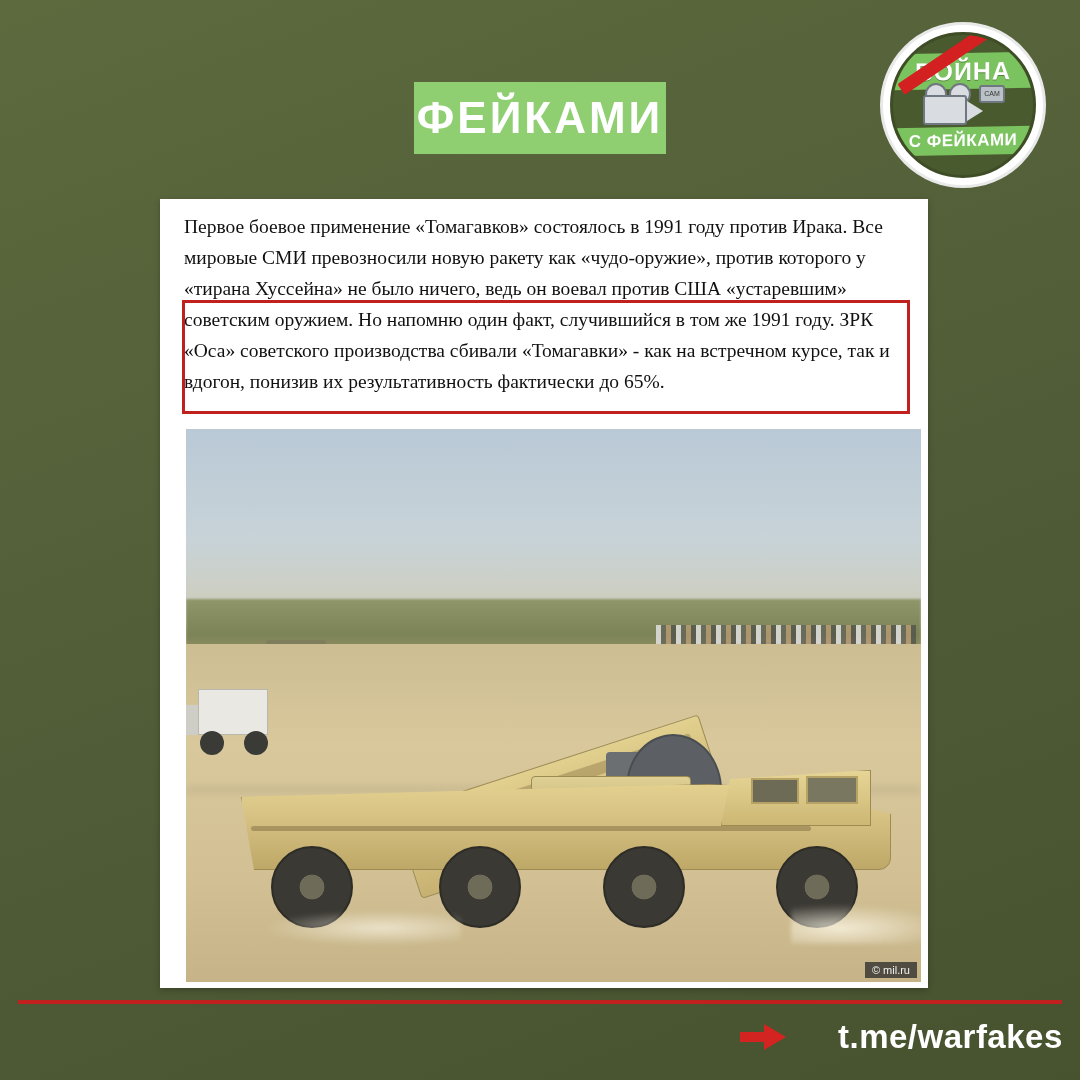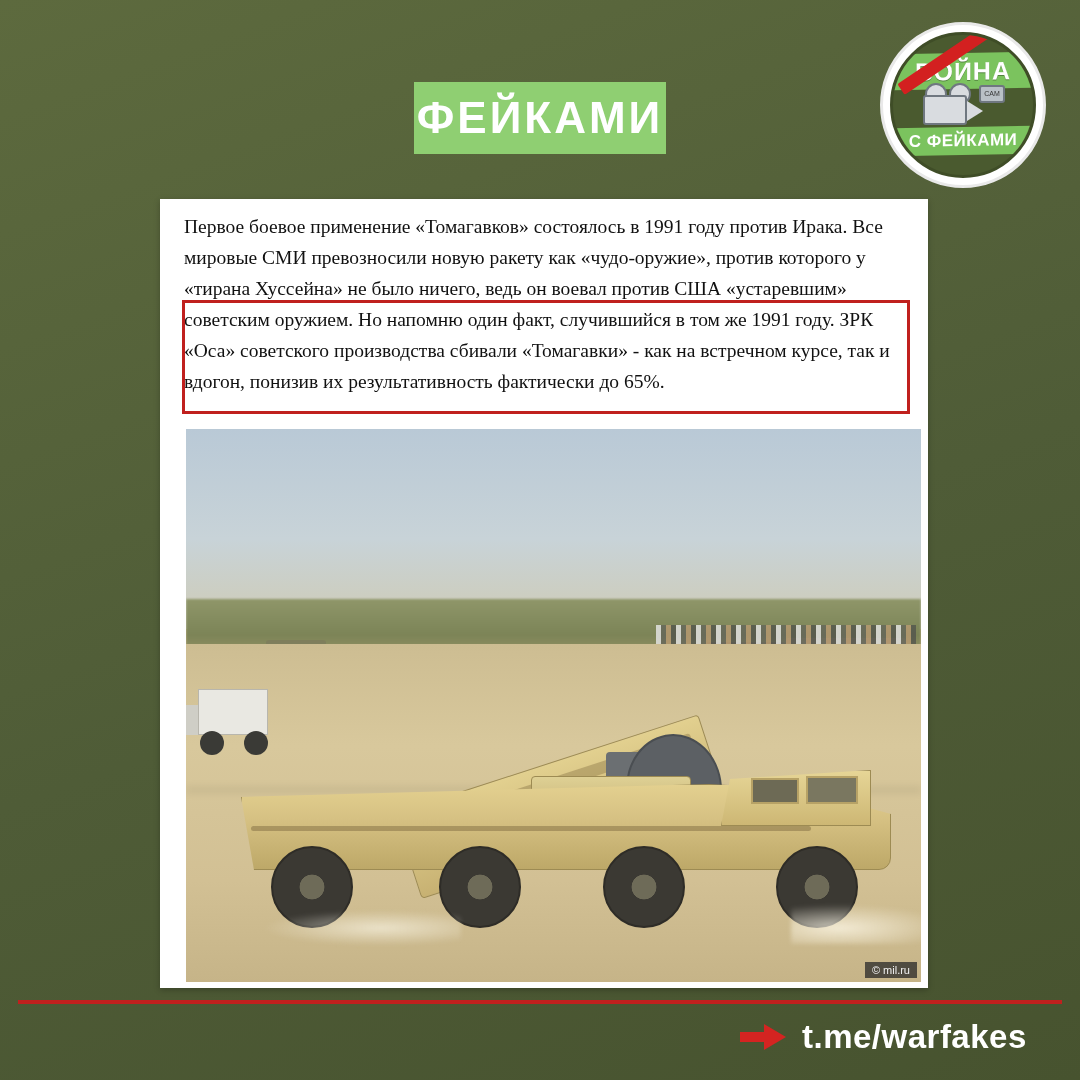--- a/index.html
+++ b/index.html
@@ -301,21 +301,21 @@
     position: absolute; left: 0; top: 8px; width: 26px; height: 10px; background: #d42421;
   }
   .arrow-icon .head {
     position: absolute; left: 24px; top: 0;
     width: 0; height: 0;
     border-top: 13px solid transparent;
     border-bottom: 13px solid transparent;
     border-left: 22px solid #d42421;
   }
   .footer-link {
-    color: #ffffff; font-size: 33px; font-weight: bold; letter-spacing: 0.5px;
+    color: #ffffff; font-size: 33px; font-weight: bold; letter-spacing: 0.5px; margin-left: 36px;
   }
 </style>
 </head>
 <body>
 
 <div id="page">
 
   <div class="logo">
     <div class="logo-outer"></div>
     <div class="logo-inner">

